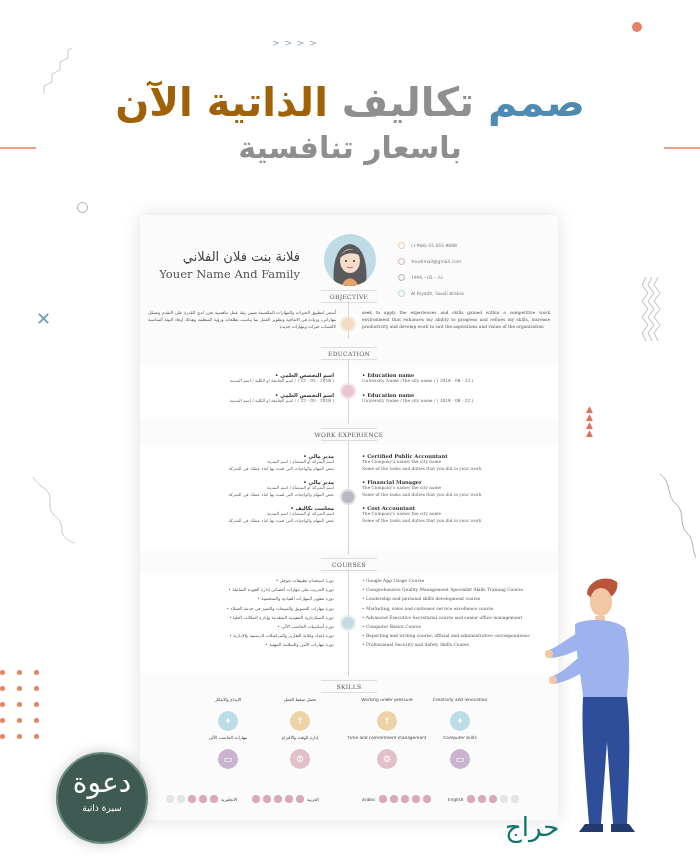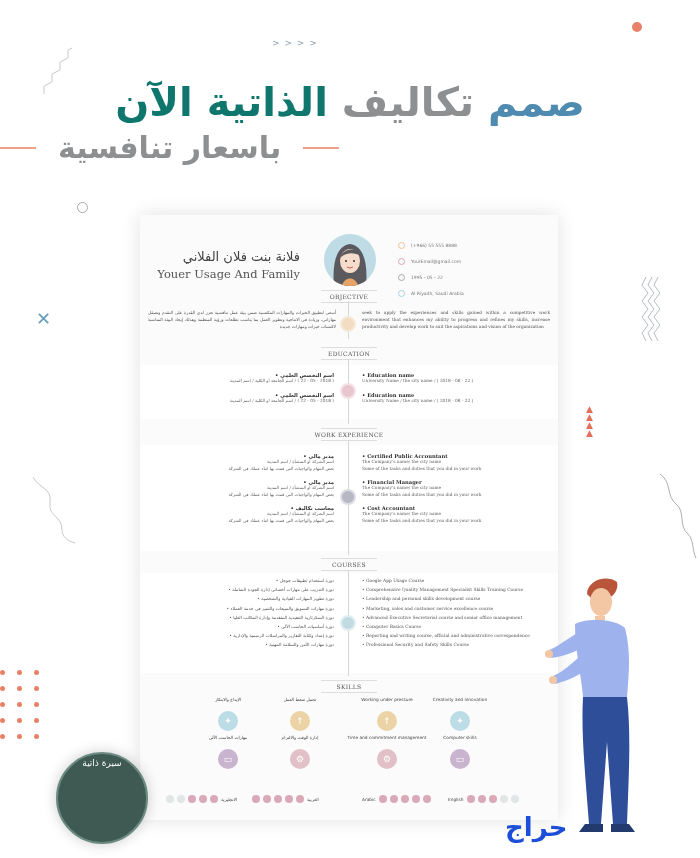--- a/index.html
+++ b/index.html
@@ -14,22 +14,22 @@
   .x-left { left: 36px; top: 308px; font-size: 18px; color: #6a9fbb; font-weight: bold; }
   .chev-right { left: 586px; top: 405px; color: #e26f5a; font-size: 9px; line-height: 8px; text-align: center; }
   .dot-grid { left: 0; top: 670px; display: grid; grid-template-columns: repeat(3, 6px); gap: 11px 11px; }
   .dot-grid span { width: 5px; height: 5px; border-radius: 50%; background: #e8806a; display: block; }
 
   
   .headline { position: absolute; left: 0; top: 78px; width: 700px; text-align: center; direction: rtl; }
   .headline .h1 { font-family: "DejaVu Sans", sans-serif; font-size: 40px; font-weight: bold; line-height: 48px; }
   .headline .h1 .c1 { color: #4f8ab0; }
   .headline .h1 .c2 { color: #8e8f91; }
-  .headline .h1 .c3 { color: #0f766e; }
-  .headline .h2-row { display: flex; justify-content: flex-start; align-items: center; gap: 22px; margin-top: 4px; direction: ltr; }
+  .headline .h1 .c3 { color: #a16207; }
+  .headline .h2-row { display: flex; justify-content: space-between; align-items: center; gap: 22px; margin-top: 4px; direction: ltr; }
   .headline .h2 { font-size: 30px; color: #8e8f91; font-weight: bold; direction: rtl; }
   .headline .rule { width: 36px; height: 2px; background: #ef9f8a; }
 
   
   .cv { position: absolute; left: 140px; top: 215px; width: 418px; height: 605px; background: #fbfbfb;
         box-shadow: 0 0 18px rgba(0,0,0,0.12); overflow: hidden; }
   .cv-head { position: absolute; left: 0; top: 12px; width: 100%; height: 72px; }
   .name-ar { position: absolute; left: 0; top: 22px; width: 160px; text-align: right; font-size: 13px; color: #444; direction: rtl; }
   .name-en { position: absolute; left: 0; top: 40px; width: 160px; text-align: right; font-family: "DejaVu Serif", serif; font-size: 11.5px; color: #555; }
   .avatar { position: absolute; left: 184px; top: 7px; width: 52px; height: 52px; border-radius: 50%; background: #bedbe6; overflow: hidden; }
@@ -68,21 +68,21 @@
   .langs { position: absolute; left: 0; top: 580px; width: 100%; height: 12px; }
   .lang { position: absolute; display: flex; align-items: center; gap: 3px; font-size: 4.3px; color: #444; }
   .lang .d { width: 8px; height: 8px; border-radius: 50%; }
 
   
   .logo { position: absolute; left: 56px; top: 752px; width: 92px; height: 92px; border-radius: 50%; background: #3f5a52;
           border: 2px solid #6a8a80; box-shadow: 0 0 14px rgba(0,0,0,0.2); color: #fff; text-align: center; }
   .logo .big { font-size: 28px; margin-top: 12px; direction: rtl; }
   .logo .small { font-size: 9px; margin-top: 4px; direction: rtl; }
   .person { position: absolute; left: 545px; top: 572px; width: 130px; height: 270px; }
-  .watermark { position: absolute; left: 505px; top: 812px; font-size: 26px; color: #1d4ed8; font-weight: bold; direction: rtl; }
+  .watermark { position: absolute; left: 505px; top: 812px; font-size: 26px; color: #0f766e; font-weight: normal; direction: rtl; }
 </style>
 </head>
 <body>
 
 <div class="deco arrows-top">&gt; &gt; &gt; &gt;</div>
 <div class="deco red-dot-top"></div>
 <svg class="deco" style="left:42px;top:46px" width="30" height="50">
   <polyline points="2,48 2,40 10,36 10,28 18,24 18,16 26,12 26,4 30,2" fill="none" stroke="#c9c9c9" stroke-width="1"></polyline>
 </svg>
 <div class="deco circle-left"></div>
@@ -126,21 +126,21 @@
   <div class="h2-row">
     <div class="rule"></div>
     <div class="h2">باسعار تنافسية</div>
     <div class="rule"></div>
   </div>
 </div>
 
 <div class="cv">
   <div class="cv-head">
     <div class="name-ar">فلانة بنت فلان الفلاني</div>
-    <div class="name-en">Youer Usage And Family</div>
+    <div class="name-en">Youer Name And Family</div>
     <div class="avatar">
       <svg width="52" height="52" viewBox="0 0 52 52">
         <path d="M10,52 C8,30 12,12 26,10 C40,12 44,30 42,52 Z" fill="#5a5a5e"></path>
         <ellipse cx="26" cy="27" rx="10" ry="12" fill="#f6dccb"></ellipse>
         <path d="M16,24 C18,14 34,12 37,22 C30,18 22,18 16,24 Z" fill="#5a5a5e"></path>
         <path d="M18,52 C20,42 32,42 34,52 Z" fill="#e8a466"></path>
         <circle cx="22" cy="27" r="1" fill="#333"></circle>
           <circle cx="30" cy="27" r="1" fill="#333"></circle>
         <path d="M23,33 Q26,35 29,33" stroke="#c7645a" fill="none" stroke-width="1"></path>
       </svg>
@@ -326,20 +326,21 @@
       <span class="d" style="background:#d9a9b8"></span>
       <span class="d" style="background:#d9a9b8"></span>
       <span class="d" style="background:#d9a9b8"></span>
       <span class="d" style="background:#e3e6e6"></span>
       <span class="d" style="background:#e3e6e6"></span>
     </div>
   </div>
 </div>
 
 <div class="logo">
+  <div class="big">دعوة</div>
   <div class="small">سيرة ذاتية</div>
 </div>
 
 <svg class="person" viewBox="0 0 130 270">
   <path d="M42,22 C42,8 62,2 72,10 C74,18 68,24 64,26 L50,30 Z" fill="#b9553b"></path>
   <ellipse cx="56" cy="30" rx="11" ry="14" fill="#f4c7a4"></ellipse>
   <path d="M50,44 L60,44 L60,52 L50,52 Z" fill="#f4c7a4"></path>
   <path d="M30,52 C40,46 70,46 80,56 C86,80 84,100 82,125 L38,125 C36,100 30,80 30,52 Z" fill="#9eb3ee"></path>
   <path d="M34,60 C20,68 14,74 4,78 L6,86 C20,84 30,80 40,74 Z" fill="#9eb3ee"></path>
   <path d="M40,80 C26,92 18,100 8,104 L10,112 C24,108 34,104 46,94 Z" fill="#9eb3ee"></path>

